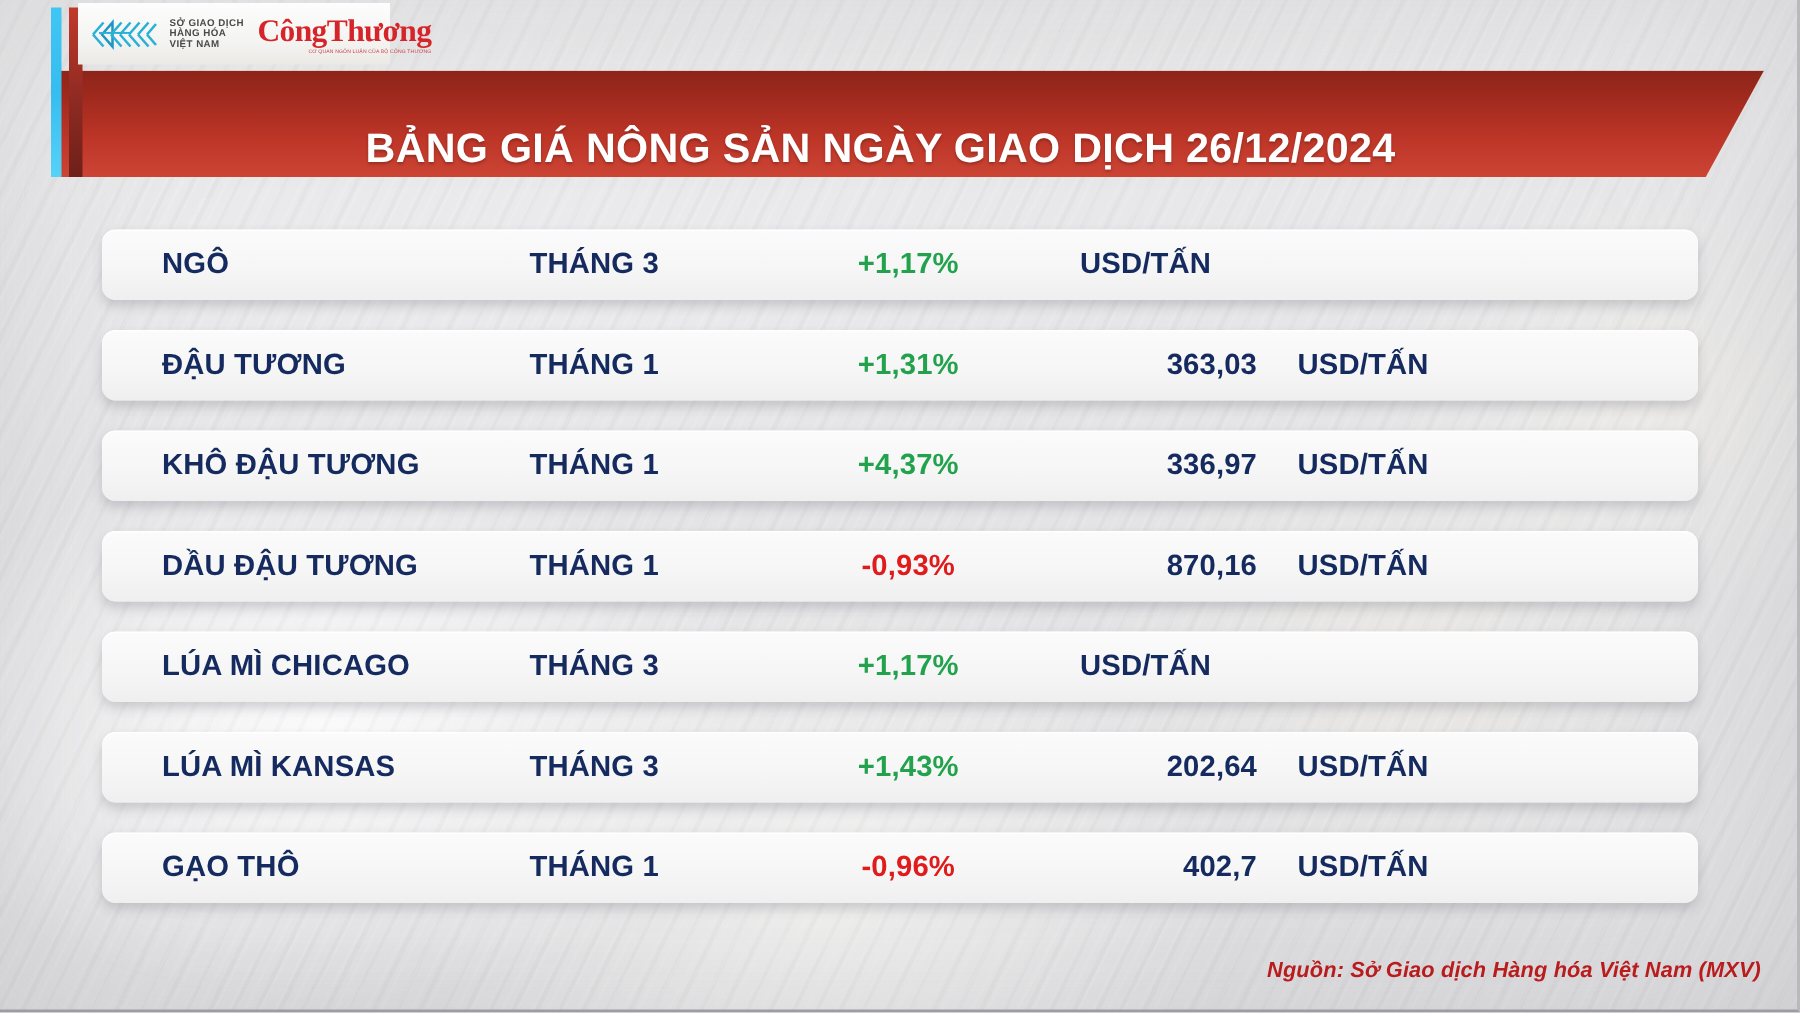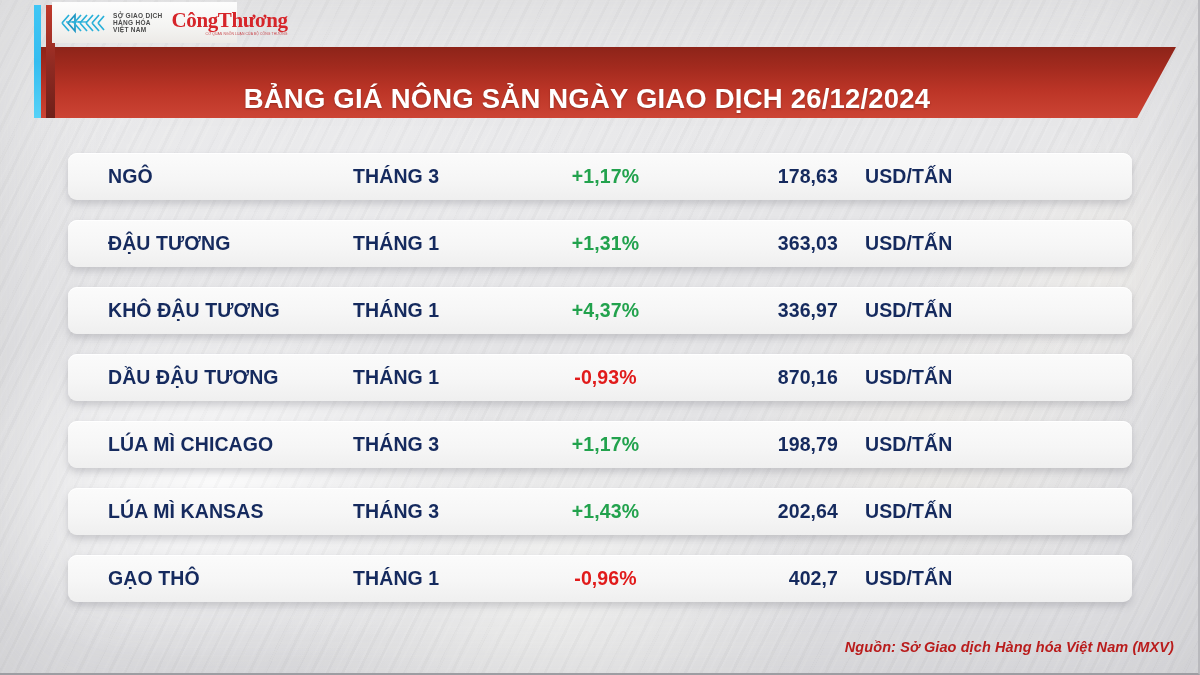--- a/index.html
+++ b/index.html
@@ -46,21 +46,21 @@
   }
 
   
   .accent-bars { position:absolute; left:34px; top:5px; height:113px; display:flex; gap:5px; z-index:6; }
   .bar-cyan { width:7px; height:100%; background:linear-gradient(180deg,#3fc6f5 0%,#35bdf0 50%,#57d2f7 100%); }
   .bar-red  { width:9px; height:100%; background:linear-gradient(180deg,#c0392b 0%,#8e2a22 55%,#6e2019 100%); }
 
   
   .logo-strip {
     position:absolute; left:52px; top:2px;
-    width:185px; height:41px;
+    width:208px; height:41px;
     background:linear-gradient(180deg,#fdfdfd 0%,#f4f4f2 60%,#eceae7 100%);
     display:flex; align-items:center; gap:7px;
     padding-left:8px;
     z-index:7;
   }
   .mxv-mark { width:46px; height:26px; flex:0 0 auto; }
   .mxv-text { display:flex; flex-direction:column; justify-content:center; line-height:1.08; }
   .mxv-text span {
     font-size:6.5px; font-weight:700; color:#4a4a4a;
     letter-spacing:.3px; white-space:nowrap;
@@ -172,21 +172,20 @@
 
 <div class="title-banner">
   <span class="title-banner-text">BẢNG GIÁ NÔNG SẢN NGÀY GIAO DỊCH 26/12/2024</span>
 </div>
 
 <div class="rows">
   <div class="price-row">
     <span class="c-name">NGÔ</span>
     <span class="c-month">THÁNG 3</span>
     <span class="c-change up">+1,17%</span>
-    <span class="c-price">178,63</span>
     <span class="c-unit">USD/TẤN</span>
   </div>
   <div class="price-row">
     <span class="c-name">ĐẬU TƯƠNG</span>
     <span class="c-month">THÁNG 1</span>
     <span class="c-change up">+1,31%</span>
     <span class="c-price">363,03</span>
     <span class="c-unit">USD/TẤN</span>
   </div>
   <div class="price-row">
@@ -200,21 +199,20 @@
     <span class="c-name">DẦU ĐẬU TƯƠNG</span>
     <span class="c-month">THÁNG 1</span>
     <span class="c-change down">-0,93%</span>
     <span class="c-price">870,16</span>
     <span class="c-unit">USD/TẤN</span>
   </div>
   <div class="price-row">
     <span class="c-name">LÚA MÌ CHICAGO</span>
     <span class="c-month">THÁNG 3</span>
     <span class="c-change up">+1,17%</span>
-    <span class="c-price">198,79</span>
     <span class="c-unit">USD/TẤN</span>
   </div>
   <div class="price-row">
     <span class="c-name">LÚA MÌ KANSAS</span>
     <span class="c-month">THÁNG 3</span>
     <span class="c-change up">+1,43%</span>
     <span class="c-price">202,64</span>
     <span class="c-unit">USD/TẤN</span>
   </div>
   <div class="price-row">

